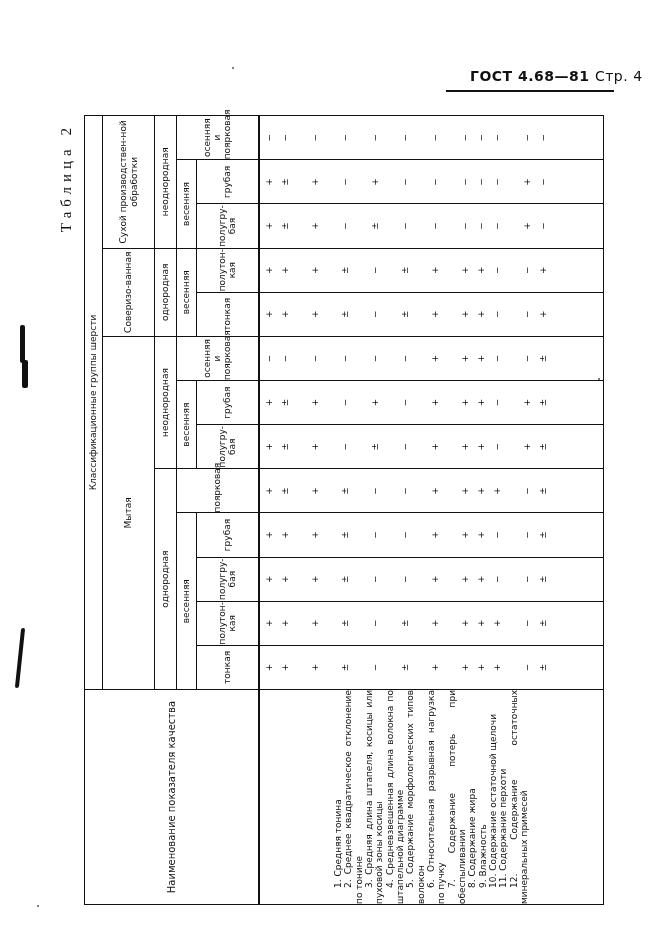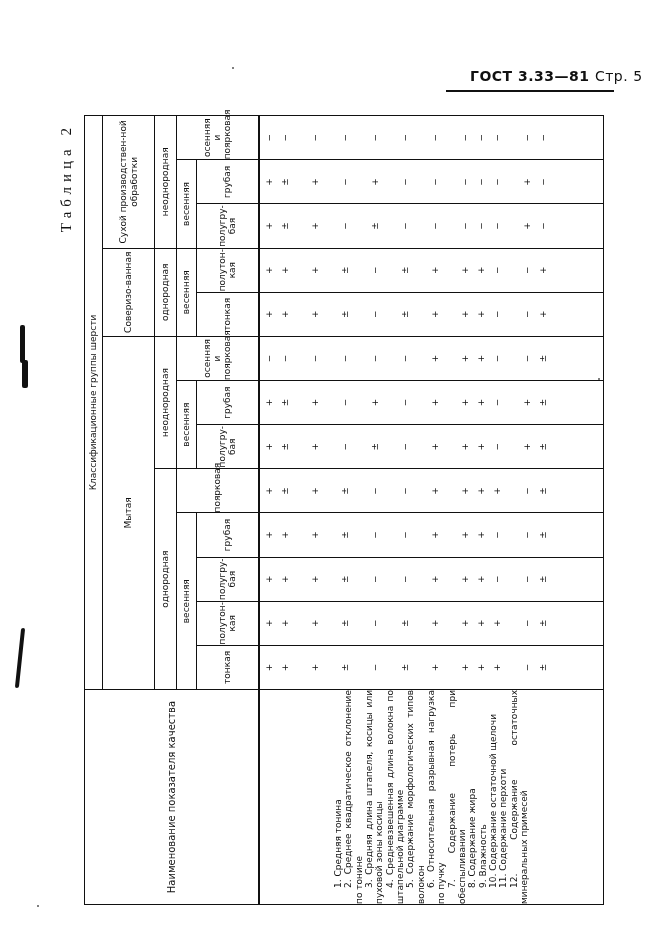--- a/index.html
+++ b/index.html
@@ -19,22 +19,22 @@
   .bold { font-weight:bold; }
   td.label { text-align:left; vertical-align:top; font-family:"Liberation Serif", serif; font-size:13px; line-height:15px; padding:2px 3px; }
   td.label .row-item { text-indent:16px; text-align:justify; }
   td.mark { font-size:16px; font-family:"DejaVu Sans", sans-serif; }
   .thick-bottom { border-bottom:2px solid #111 !important; }
 </style>
 </head>
 <body>
 
 <div class="page-header">
-  <span>ГОСТ 3.33—81</span>
-  <span class="str">Стр. 5</span>
+  <span>ГОСТ 4.68—81</span>
+  <span class="str">Стр. 4</span>
 </div>
 <div class="header-rule"></div>
 
 <div class="scan-mark" style="left:20px;top:325px;width:5px;height:38px;"></div>
 <div class="scan-mark" style="left:22px;top:360px;width:6px;height:28px;"></div>
 <div class="scan-mark" style="left:18px;top:628px;width:4px;height:60px;transform:skewX(-6deg);"></div>
 <div class="dot" style="left:232px;top:67px;"></div>
 <div class="dot" style="left:598px;top:378px;"></div>
 <div class="dot" style="left:37px;top:905px;"></div>
 

